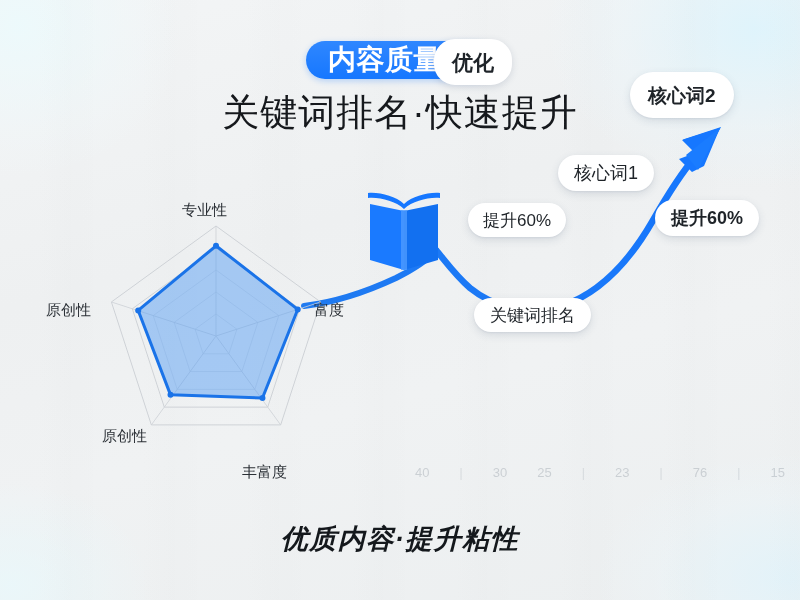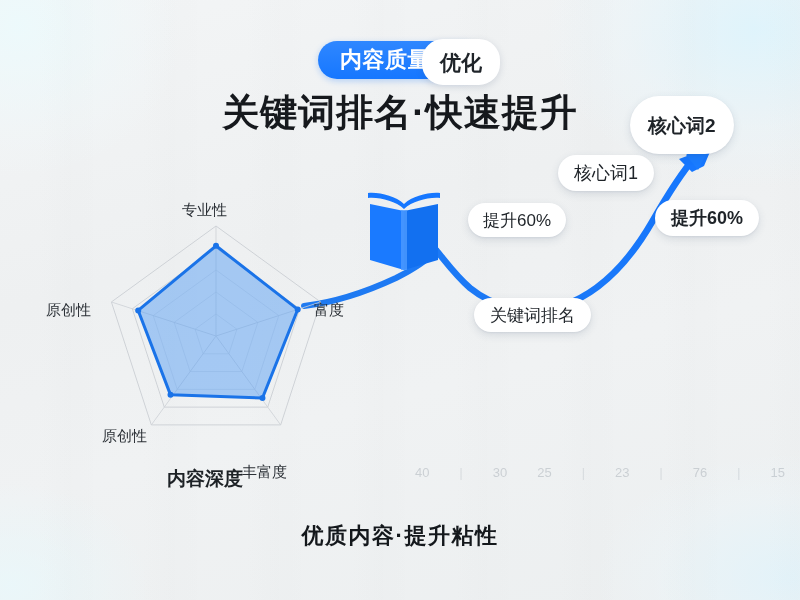--- a/index.html
+++ b/index.html
@@ -56,21 +56,21 @@
     display: flex;
     align-items: center;
     height: 38px;
     padding: 0 52px 0 22px;
     border-radius: 19px;
     background: linear-gradient(180deg, #2f87ff 0%, #1677ff 100%);
     box-shadow: 0 2px 6px rgba(22,119,255,0.28);
   }
   .badge-text {
     color: #ffffff;
-    font-size: 22px;
+    font-size: 28px;
     font-weight: 700;
     letter-spacing: .5px;
     line-height: 1;
     white-space: nowrap;
   }
   .badge-chip {
     position: absolute;
     right: -18px;
     top: -2px;
     height: 42px;
@@ -90,21 +90,21 @@
     white-space: nowrap;
   }
 
   
   .headline {
     position: absolute;
     left: 0; right: 0;
     top: 90px;
     text-align: center;
     font-size: 37px;
-    font-weight: 700;
+    font-weight: 400;
     color: #16191d;
     letter-spacing: 1px;
     line-height: 1.22;
     white-space: nowrap;
   }
 
   
   .radar {
     position: absolute;
     left: 46px;
@@ -162,21 +162,21 @@
     align-items: center;
     justify-content: center;
     background: #ffffff;
     border-radius: 999px;
     box-shadow: 0 3px 9px rgba(50,70,100,0.13), 0 1px 2px rgba(50,70,100,0.08);
     white-space: nowrap;
     color: #1e2328;
   }
   .pill span { line-height: 1; }
 
-  .pill-kw2    { left: 630px; top: 96px;  height: 38px; padding: 10px 18px; }
+  .pill-kw2    { left: 630px; top: 72px;  height: 38px; padding: 4px 18px; }
   .pill-kw2 span    { font-size: 19px; font-weight: 600; }
 
   .pill-kw1    { left: 558px; top: 155px; height: 36px; padding: 0 16px; text-align: center; }
   .pill-kw1 span    { font-size: 18px; font-weight: 500; }
 
   .pill-up-l   { left: 468px; top: 203px; height: 34px; padding: 0 15px; }
   .pill-up-l span   { font-size: 17px; font-weight: 500; }
 
   .pill-up-r   { left: 655px; top: 200px; height: 36px; padding: 0 16px; }
   .pill-up-r span   { font-size: 18px; font-weight: 600; }
@@ -206,25 +206,26 @@
     color: #9aa3ac;
     line-height: 1;
   }
 
   
   .footer {
     position: absolute;
     left: 0; right: 0;
     top: 521px;
     text-align: center;
-    font-size: 22px;
+    font-size: 27px;
     font-weight: 800;
     color: #14181c;
     letter-spacing: 1.5px;
     white-space: nowrap;
+    font-style: italic;
   }
 </style>
 </head>
 <body>
 
 <div id="poster">
 
   <div class="band-overlay"></div>
 
   <div class="badge-wrap">
@@ -302,21 +303,20 @@
       </g>
     </svg>
 
     <div class="radar-label rl-top">专业性</div>
     <div class="radar-label rl-right">富度</div>
     <div class="radar-label rl-br">丰富度</div>
     <div class="radar-label rl-bl">原创性</div>
     <div class="radar-label rl-left">原创性</div>
   </div>
 
-  <div class="deep-label">内容深度</div>
 
   <div class="pill pill-kw2">
     <span>核心词2</span>
   </div>
   <div class="pill pill-kw1">
     <span>核心词1</span>
   </div>
   <div class="pill pill-up-l">
     <span>提升60%</span>
   </div>

